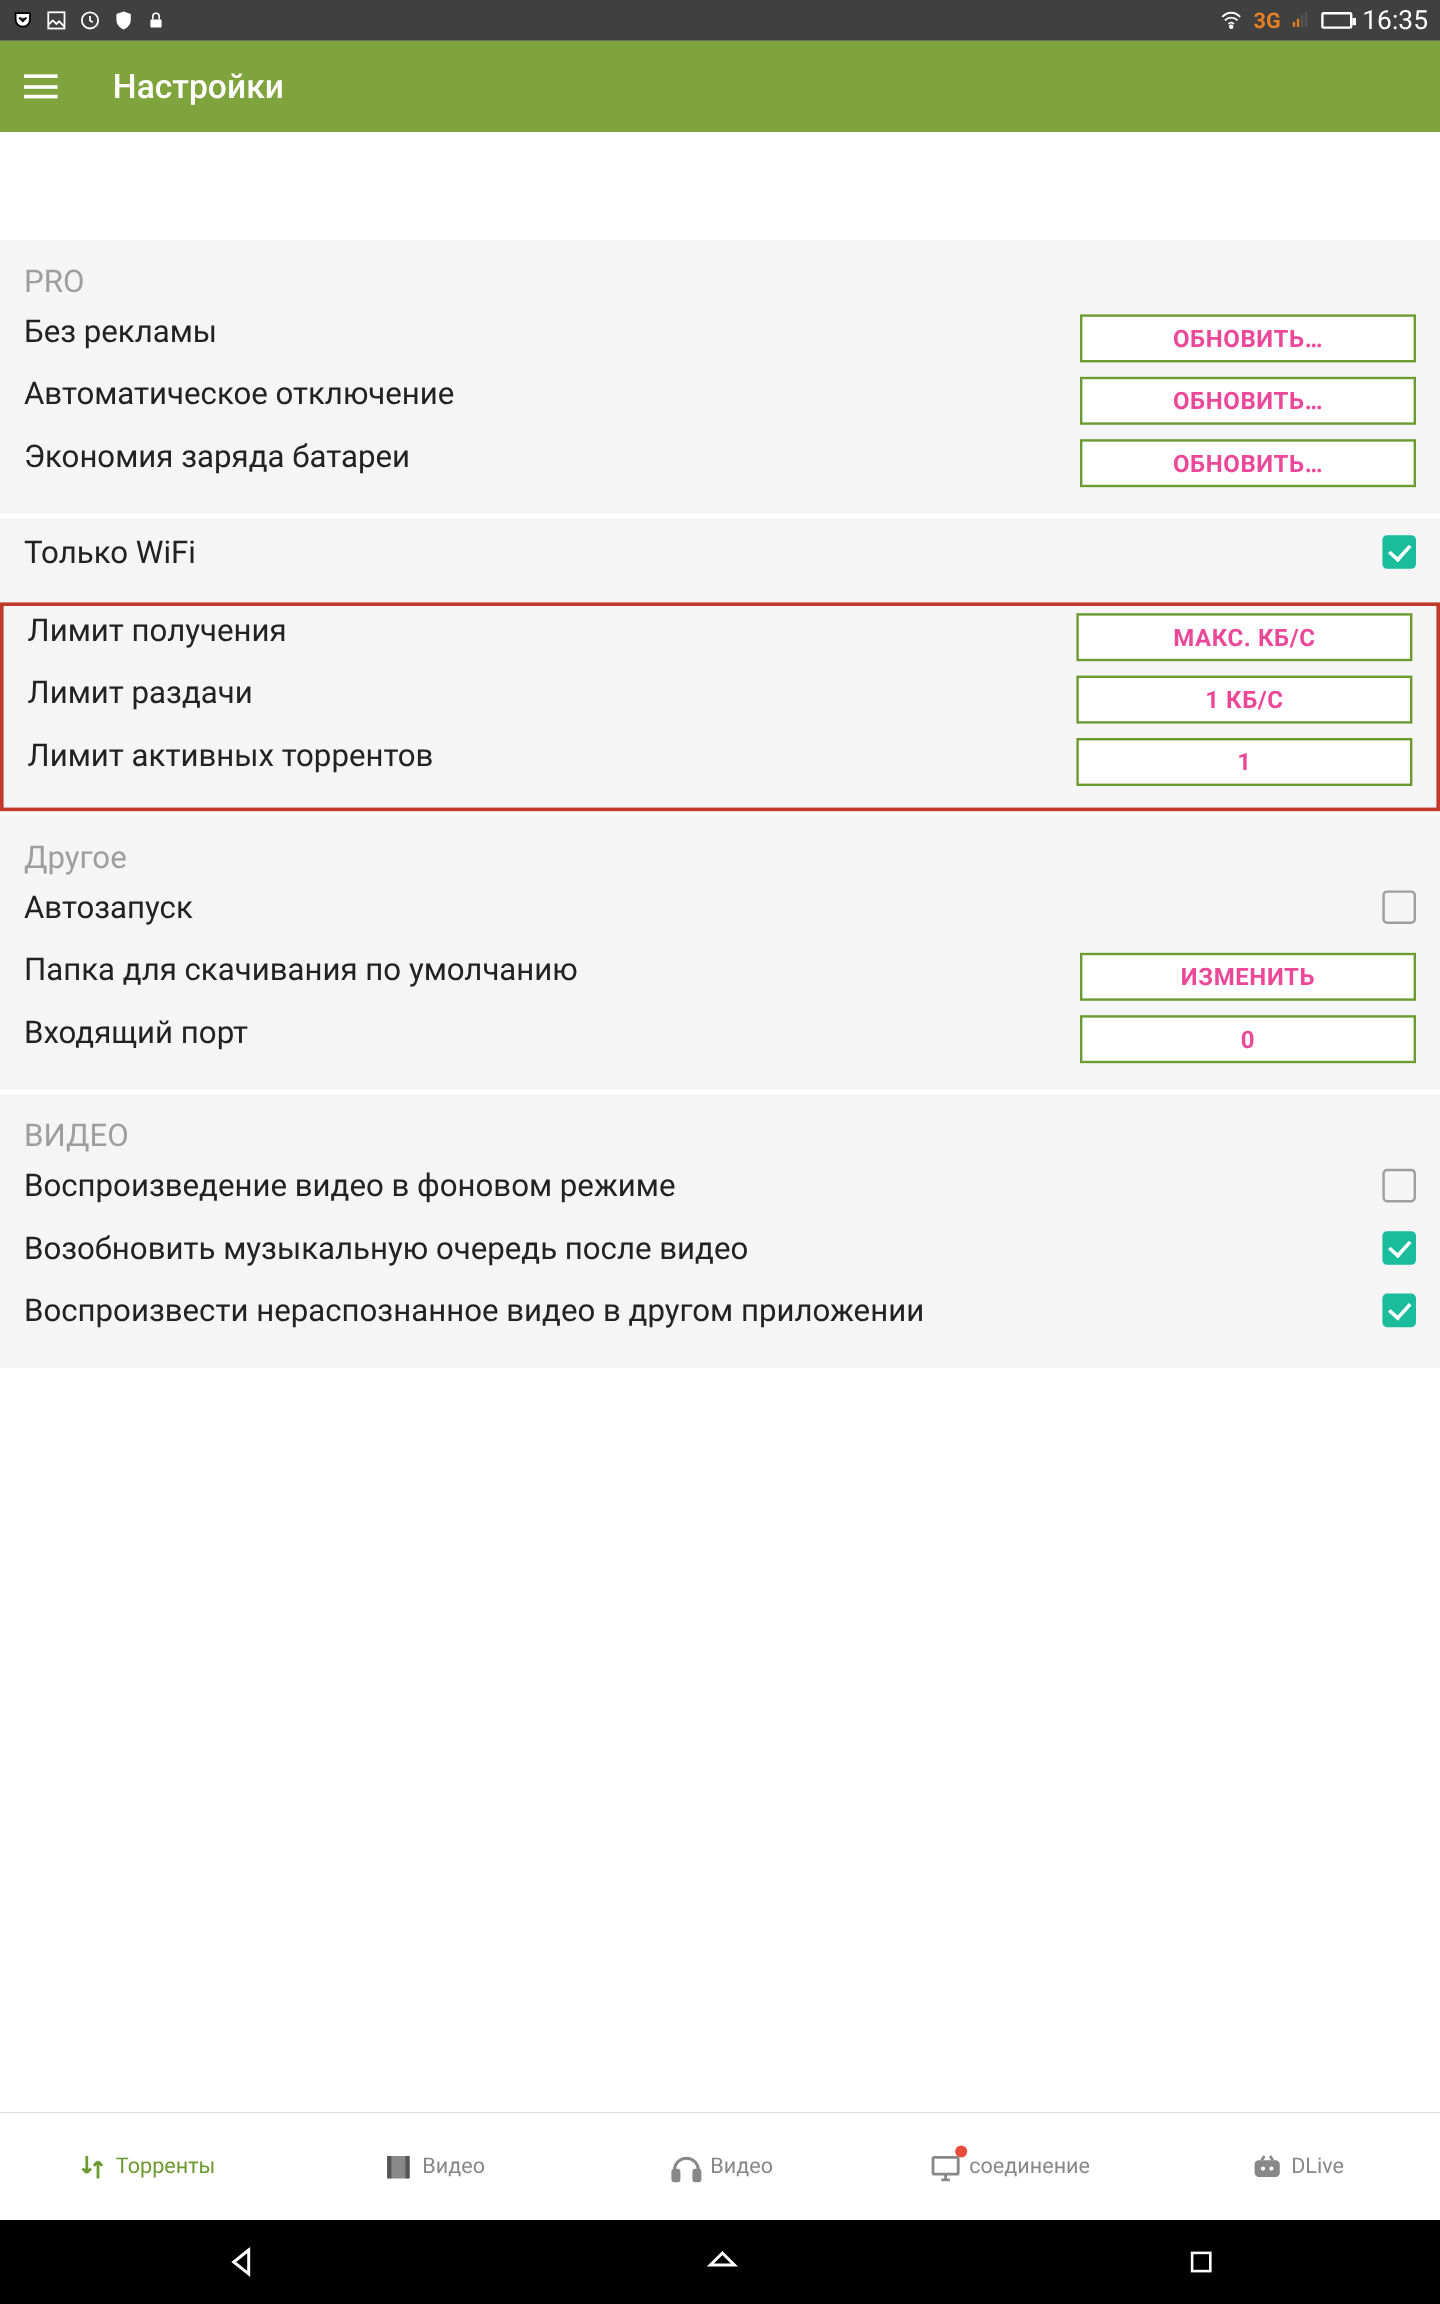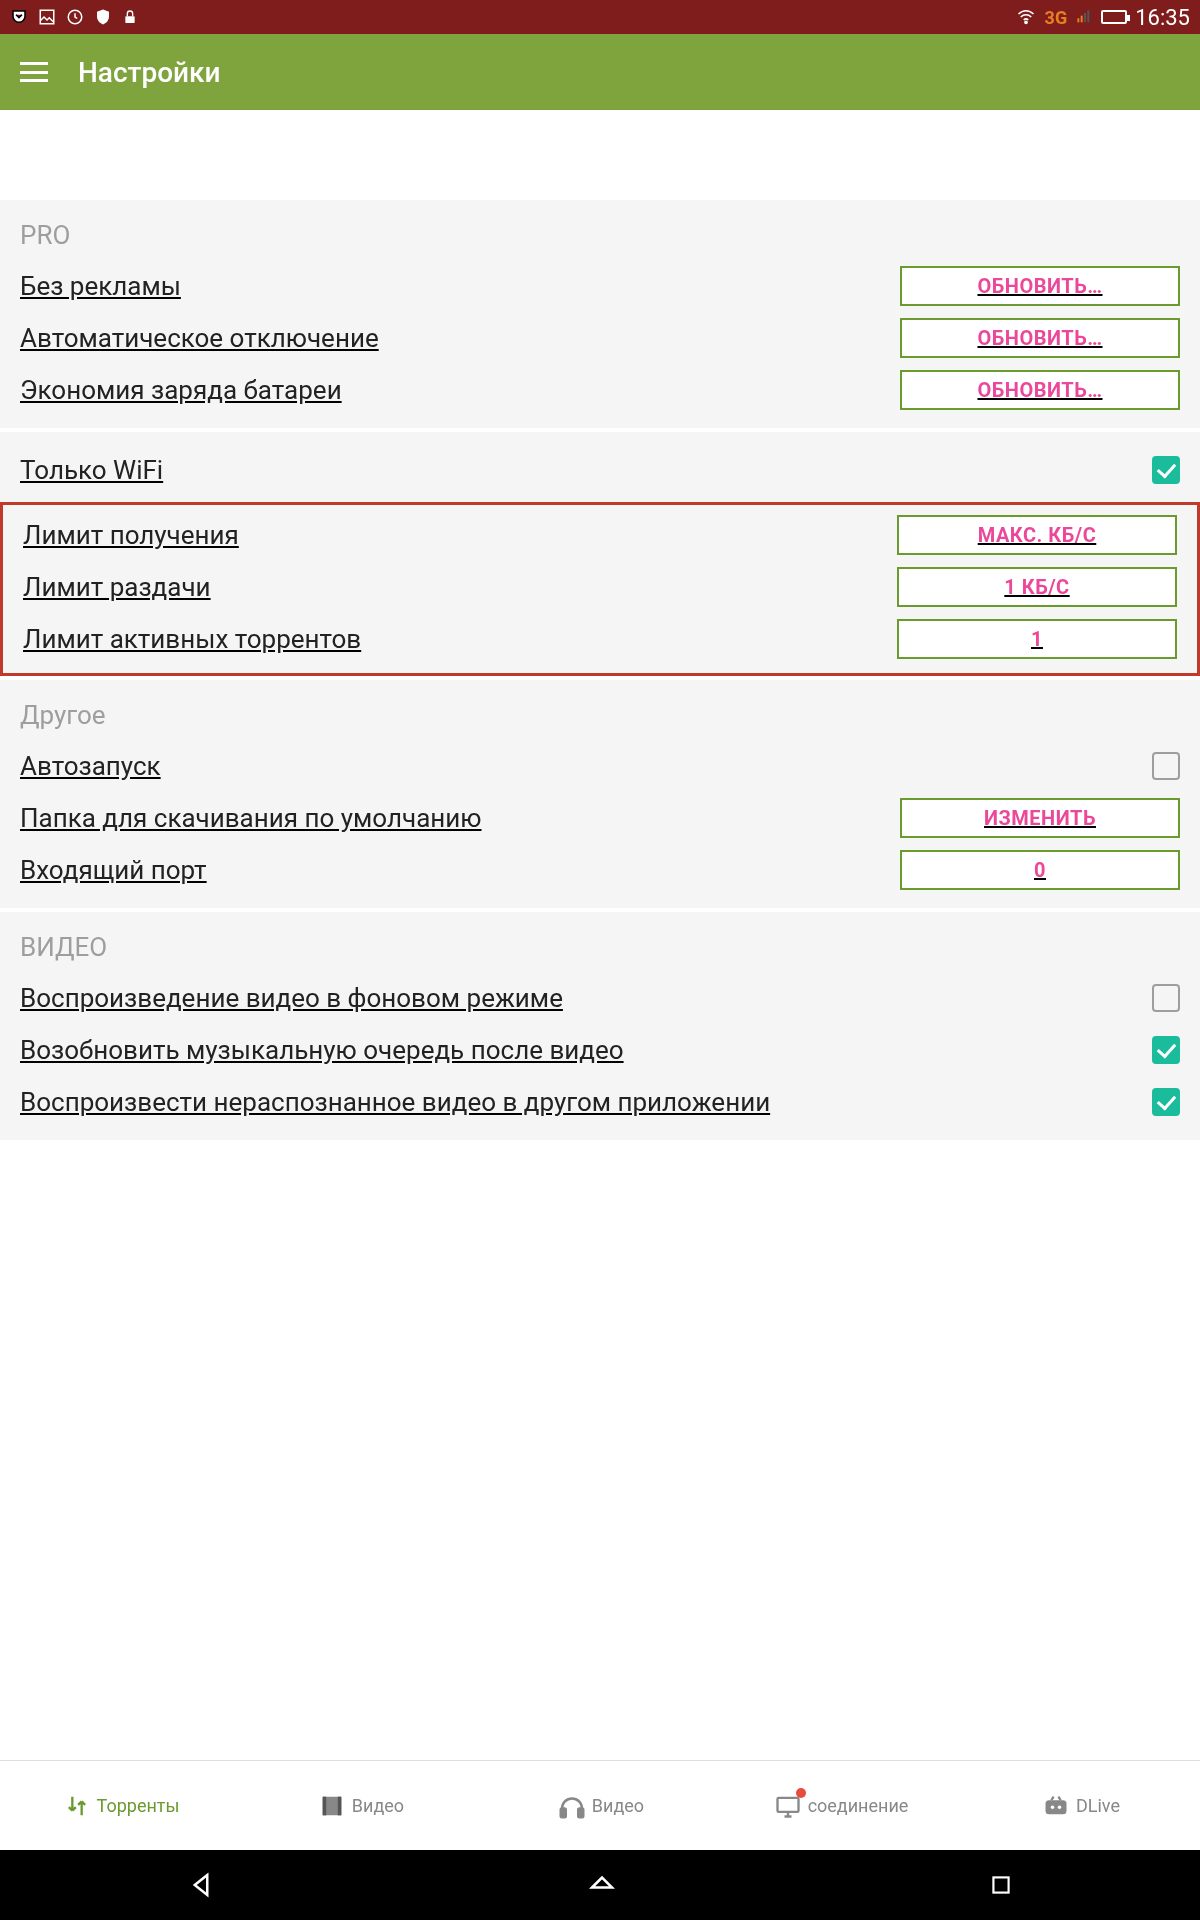--- a/index.html
+++ b/index.html
@@ -7,62 +7,61 @@
   width: 1200px;
   height: 1920px;
   font-family: -apple-system, BlinkMacSystemFont, "Segoe UI", Roboto, Arial, sans-serif;
   background: #fff;
   overflow: hidden;
   display: flex;
   flex-direction: column;
 }
 .status-bar {
   height: 34px;
-  background: #7f1d1d;
+  background: #404040;
   color: #fff;
   display: flex;
   align-items: center;
   padding: 0 10px;
   font-size: 20px;
 }
 .status-left { display: flex; gap: 10px; align-items: center; }
 .status-right { margin-left: auto; display: flex; gap: 8px; align-items: center; }
 .status-3g { color: #e67e22; font-weight: bold; font-size:18px; }
 .status-batt {
   width: 26px; height: 14px; border: 2px solid #fff; border-radius:2px; position:relative;
 }
 .status-batt::after { content:""; position:absolute; right:-5px; top:3px; width:3px; height:6px; background:#fff;}
 .app-bar {
   height: 76px;
   background: #80a43d;
   color: #fff;
   display: flex;
   align-items: center;
   padding: 0 20px;
-  gap: 30px;
+  gap: 46px;
 }
 .hamburger {
   width: 28px; height: 20px;
   display:flex; flex-direction:column; justify-content:space-between;
 }
 .hamburger span { height:3px; background:#fff; width:100%; }
 .app-title { font-size: 28px; font-weight: 500; }
 .content { flex: 1; background: #fff; overflow:hidden; }
 .section-group { background: #f5f5f5; padding: 12px 20px 12px 20px; margin-bottom:4px;}
 .section-header {
   color: #9e9e9e;
   font-size: 26px;
   padding: 8px 0 10px 0;
 }
 .row {
   display: flex;
-  align-items: center;
+  align-items: flex-start;
   min-height: 52px;
   padding: 2px 0;
-  text-decoration: underline;
 }
 .row-label {
   font-size: 26px;
   color: #222;
   flex: 1;
 }
 .btn-outline {
   border: 2px solid #6b9a2f;
   background: #fff;
   color: #ec4899;

